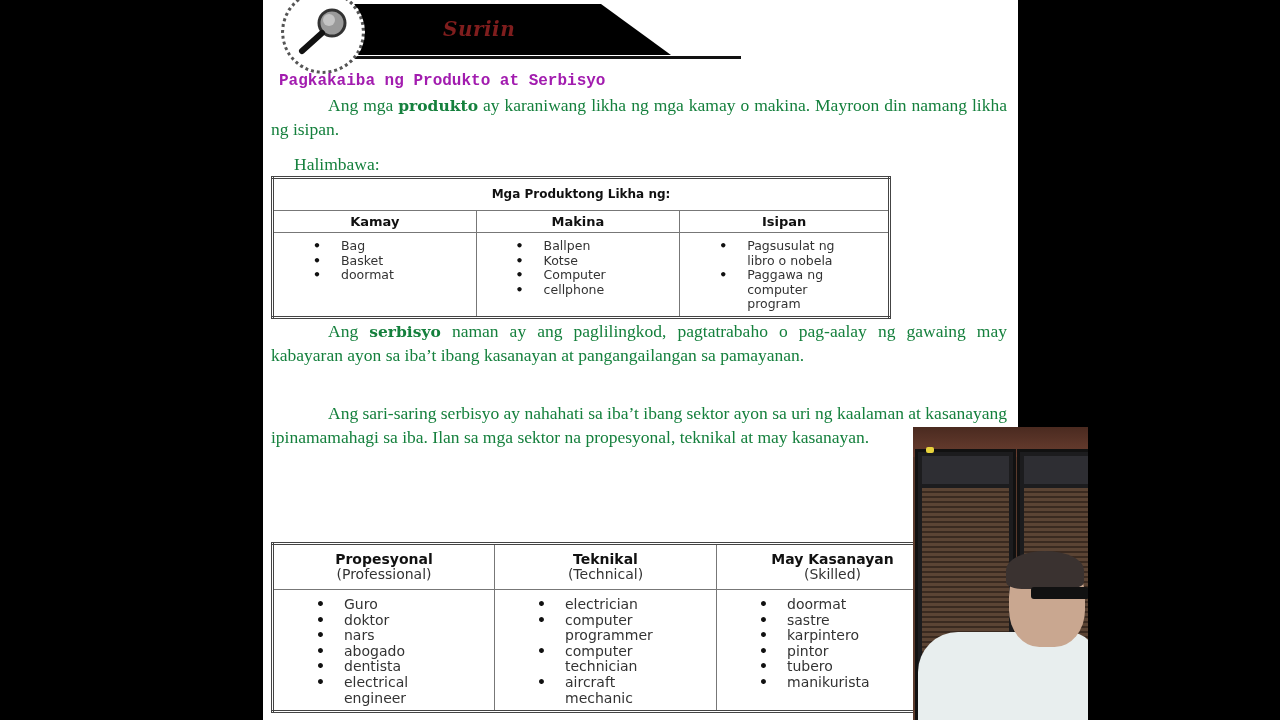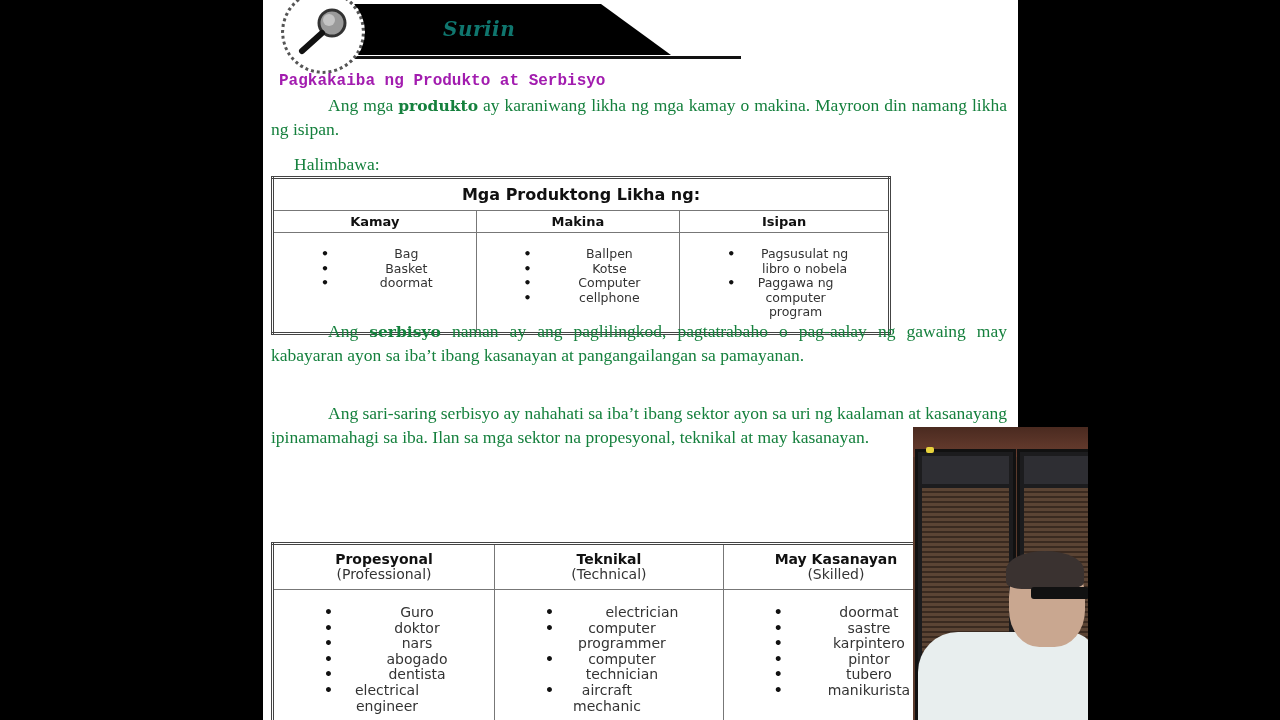--- a/index.html
+++ b/index.html
@@ -16,21 +16,21 @@
   .banner-wrap { position: absolute; left: 0; top: 0; width: 480px; height: 70px; }
   .banner-shape {
     position: absolute; left: 90px; top: 4px; width: 318px; height: 51px;
     background: #000;
     clip-path: polygon(0 0, 248px 0, 318px 51px, 0 51px);
   }
   .banner-line {
     position: absolute; left: 90px; top: 56px; width: 388px; height: 3px; background: #111;
   }
   .banner-title {
-    position: absolute; left: 180px; top: 17px; color: #0f766e;
+    position: absolute; left: 180px; top: 17px; color: #7f1d1d;
     font-family: "DejaVu Serif", serif; font-weight: bold; font-style: italic;
     font-size: 20px; letter-spacing: 0.5px;
   }
   .badge {
     position: absolute; left: 18px; top: -10px; width: 84px; height: 84px;
     border-radius: 50%; background: #fff;
     border: 3px dotted #555; box-sizing: border-box;
   }
   .badge svg { position: absolute; left: 8px; top: 8px; }
 
@@ -47,28 +47,28 @@
   .indent { display: inline-block; width: 57px; }
 
   
   table.doc {
     position: absolute; border-collapse: collapse;
     font-family: "DejaVu Sans", sans-serif; color: #333;
     border: 3px double #444;
   }
   table.doc td, table.doc th { border: 1px solid #777; vertical-align: top; padding: 0; }
   table.doc th { font-weight: bold; color: #111; text-align: center; }
-  table.doc ul { margin: 12px; padding: 0; list-style: none; text-align: center; }
+  table.doc ul { margin: 4px; padding: 0; list-style: none; }
   table.doc li { position: relative; }
   table.doc li::before {
     content: "\2022"; position: absolute; color: #111; font-weight: bold;
   }
 
   #t1 { left: 8px; top: 176px; width: 620px; font-size: 12.5px; }
-  #t1 th.caption { height: 31px; line-height: 31px; font-size: 16px; }
+  #t1 th.caption { height: 31px; line-height: 31px; font-size: 12px; }
   #t1 th.col { height: 21px; line-height: 21px; font-size: 13px; }
   #t1 td { height: 70px; }
   #t1 ul { padding-top: 2px; }
   #t1 li { padding-left: 63px; line-height: 14.5px; }
   #t1 li::before { left: 35px; }
 
   #t2 { left: 8px; top: 542px; width: 680px; font-size: 14px; }
   #t2 th { height: 46px; padding-top: 7px; box-sizing: border-box; line-height: 15px; }
   #t2 th .en { font-weight: normal; display: block; color: #333; }
   #t2 td { height: 118px; }

